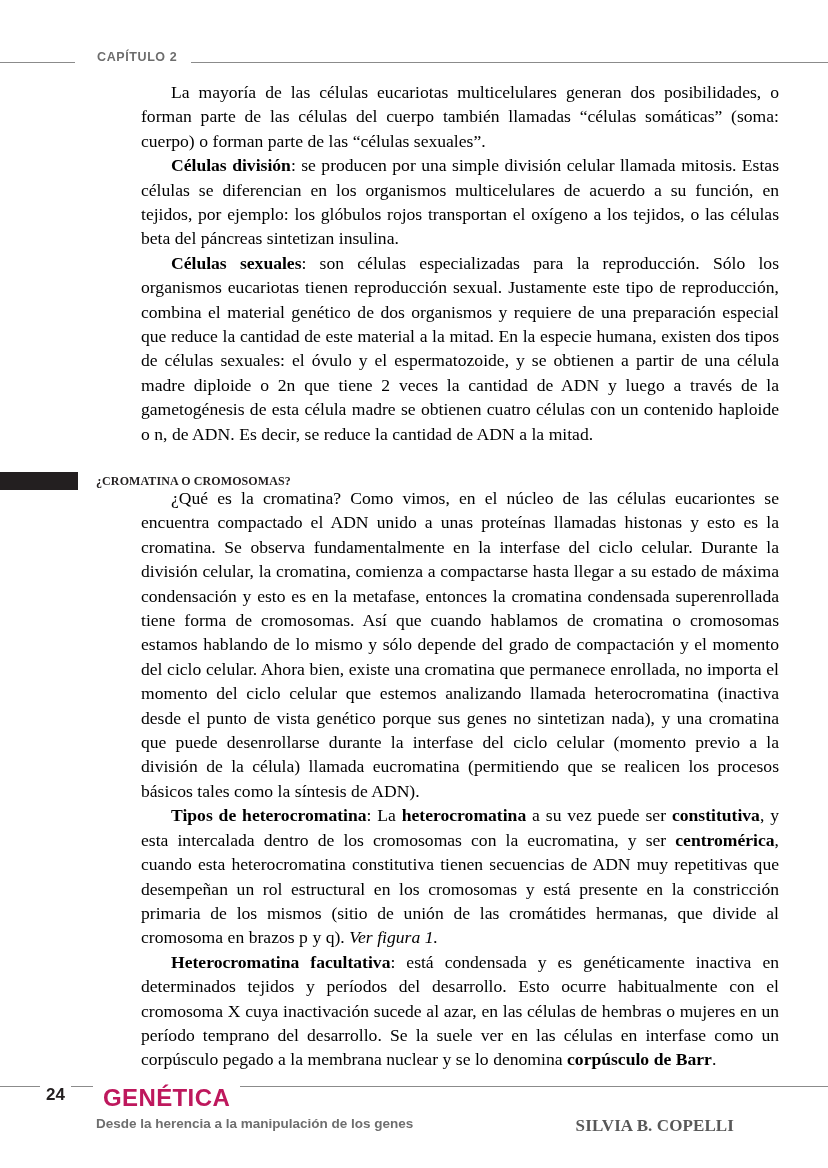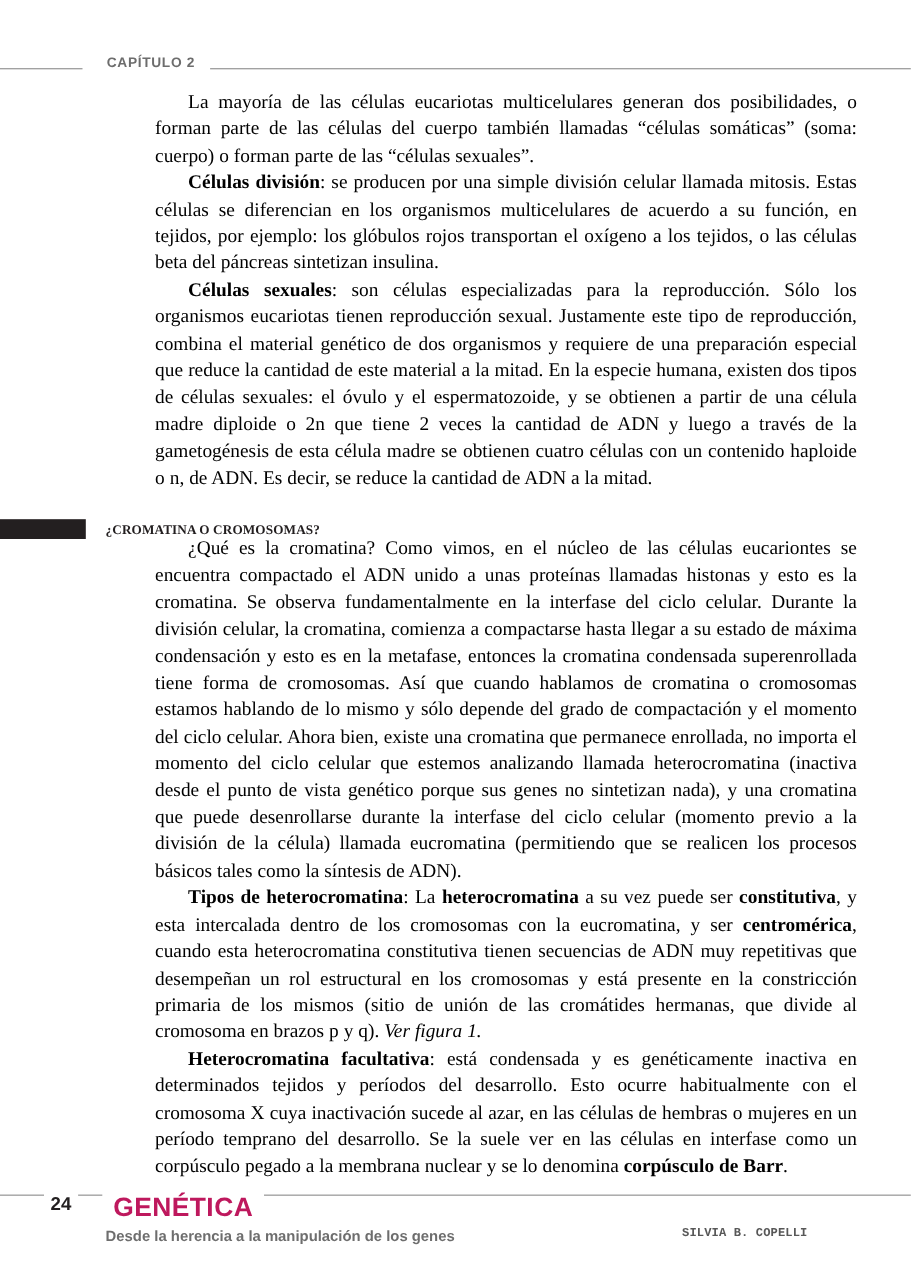--- a/index.html
+++ b/index.html
@@ -137,22 +137,22 @@
   }
   .book-subtitle {
     font-family: "Liberation Sans", sans-serif;
     font-size: 13.5px;
     font-weight: bold;
     color: #6e6e6e;
     white-space: nowrap;
     line-height: 1;
   }
   .author-name {
-    font-family: Liberation Mono, monospace;
-    font-size: 11px;
+    font-family: Liberation Serif, serif;
+    font-size: 17px;
     font-weight: bold;
     letter-spacing: 0.1px;
     color: #585858;
     white-space: nowrap;
     line-height: 1;
   }
 </style>
 </head>
 <body>
 

